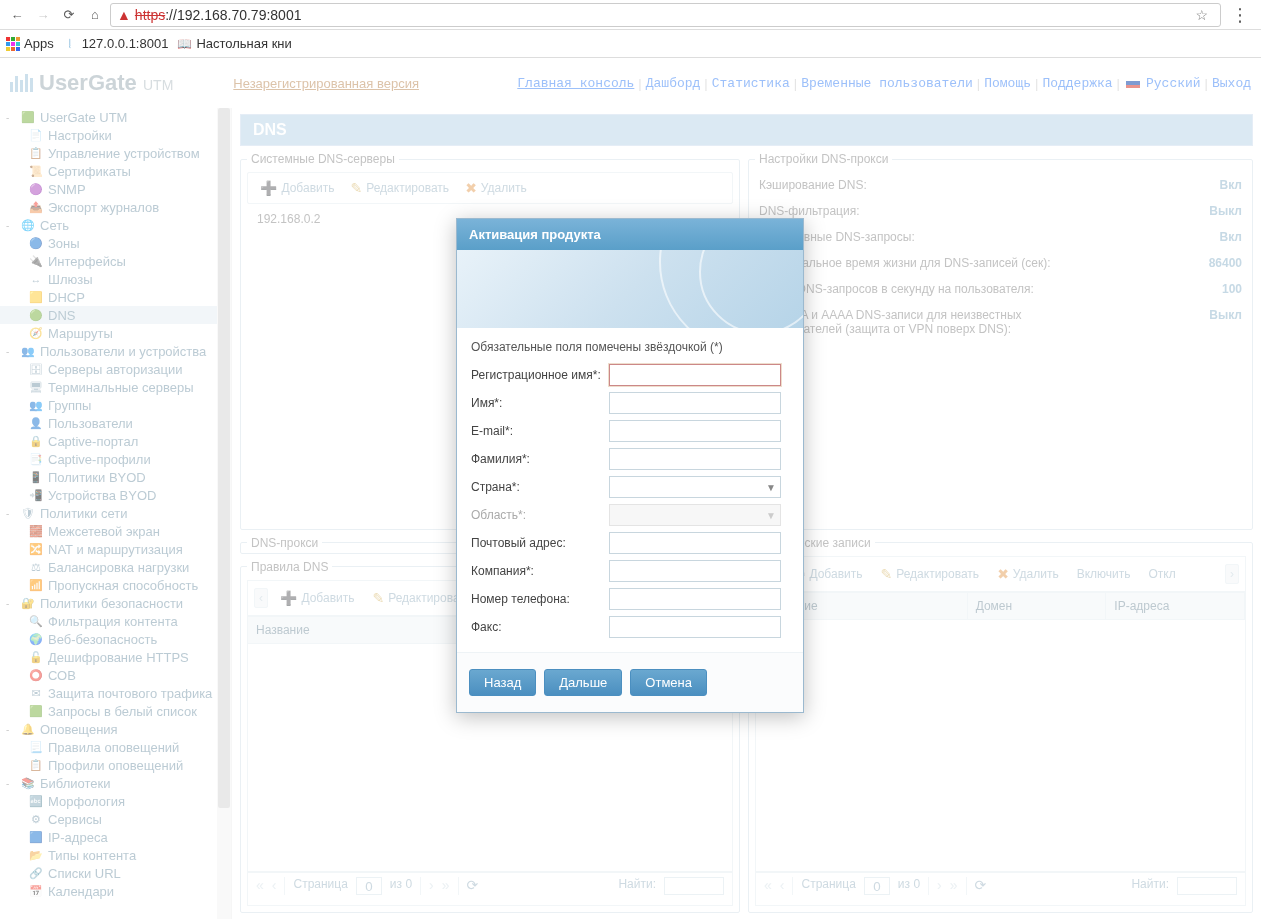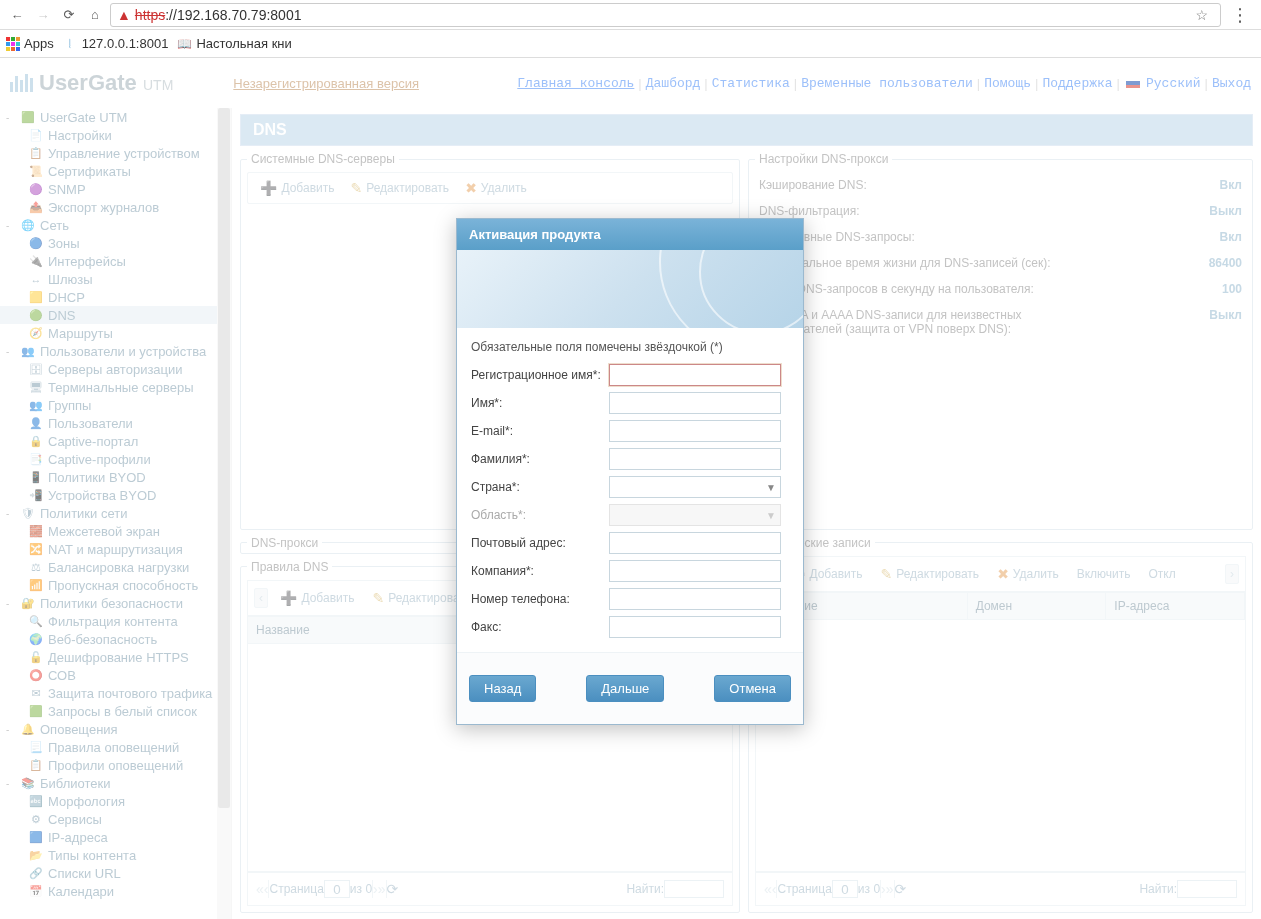--- a/index.html
+++ b/index.html
@@ -65,21 +65,21 @@
 .tb-btn.orange .tb-icon { color:#e6a05a; }
 .tb-icon { font-size:14px; }
 .data-cell { padding:8px 10px; color:#888; }
 .settings-row { display:flex; justify-content:space-between; padding:6px 4px; font-size:12px; }
 .settings-row .k { color:#888; }
 .settings-row .v { color:#8fb5cc; font-weight:bold; }
 .settings-row .k.long { max-width:300px; }
 .grid-header { background:#f2f6f9; display:flex; color:#7d95a2; font-size:12px; border:1px solid #e6eef3; }
 .grid-header .col { padding:6px 8px; border-right:1px solid #e6eef3; }
 .grid-body { border:1px solid #e6eef3; border-top:none; flex:1; }
-.paging { border:1px solid #e6eef3; display:flex; align-items:center; padding:4px 8px; color:#9fb7c6; font-size:12px; height:34px; }
+.paging { border:1px solid #e6eef3; display:flex; align-items:flex-start; gap:8px; padding:4px 8px; color:#9fb7c6; font-size:12px; height:34px; }
 .paging .chev-sm, .paging .chev-dbl { color:#d9e4ea; font-size:14px; }
 .paging input.page-num { width:26px; height:18px; border:1px solid #dbe6ec; text-align:center; color:#9fb7c6; }
 .paging .divider { width:1px; height:18px; background:#e6eef3; }
 .paging .refresh { color:#9fb7c6; font-size:14px; }
 .paging .find-label { margin-left:auto; }
 .paging input.find-input { height:18px; border:1px solid #dbe6ec; width:60px; }
 
 .rules-toolbar { height:36px; display:flex; align-items:center; gap:6px; border:1px solid #e6eef3; padding:0 6px; overflow:hidden; }
 .rules-toolbar .chev-side { background:#f4f7f9; color:#c8d6de; padding:2px 4px; border:1px solid #e6eef3; border-radius:2px; }
 
@@ -93,21 +93,21 @@
 .modal-body { padding:12px 14px 8px; font-size:12px; }
 .modal-body .req-note { color:#555; margin-bottom:10px; }
 .form-row { display:flex; align-items:center; margin-bottom:6px; }
 .form-row label { width:138px; color:#444; }
 .form-row label.disabled { color:#aaa; }
 .form-row input[type=text], .form-row .combo { height:22px; width:172px; border:1px solid #c8d6de; padding:0 4px; font-size:12px; }
 .form-row input.focused { border:1px solid #c88; outline:1px solid #edc; }
 .form-row .combo { display:flex; align-items:center; justify-content:flex-end; background:#fff; }
 .form-row .combo.disabled { background:#f7f7f7; border-color:#e4e4e4; }
 .form-row .combo .caret { color:#888; font-size:10px; }
-.modal-footer { border-top:1px solid #eef3f6; padding:22px 12px; display:flex; justify-content:space-between; gap:8px; background:#fbfcfd; }
+.modal-footer { border-top:1px solid #eef3f6; padding:16px 12px; display:flex; justify-content:flex-start; gap:8px; background:#fbfcfd; }
 .modal-footer button { background:linear-gradient(#6aa8d0,#4b8fc0); color:#fff; border:1px solid #4b8fc0; border-radius:3px; padding:5px 14px; font-size:13px; cursor:pointer; }
 
 
 .dimmable { opacity:0.5; }
 </style>
 </head>
 <body>
 
 <div class="browser-chrome">
   <div class="nav-btn">←</div>
@@ -386,20 +386,21 @@
               </div>
             <div class="tb-btn">
                 <span class="tb-icon" style="color:#d9b86a">✎</span>
                 <span>Редактировать</span>
               </div>
             <div class="tb-btn orange">
                 <span class="tb-icon">✖</span>
                 <span>Удалить</span>
               </div>
           </div>
+          <div class="data-cell">192.168.0.2</div>
         </fieldset>
       </div>
       <div class="panel-col right">
         <fieldset class="panel" style="flex:1;">
           <legend>Настройки DNS-прокси</legend>
           <div id="settings-rows">
               <div class="settings-row">
                 <span class="k">Кэширование DNS:</span>
                 <span class="v">Вкл</span>
               </div>

